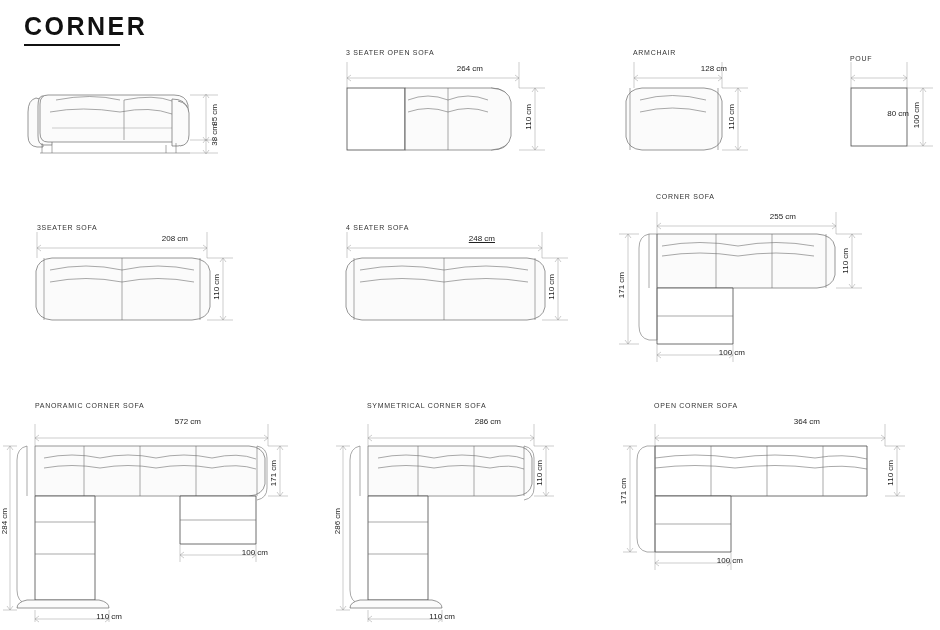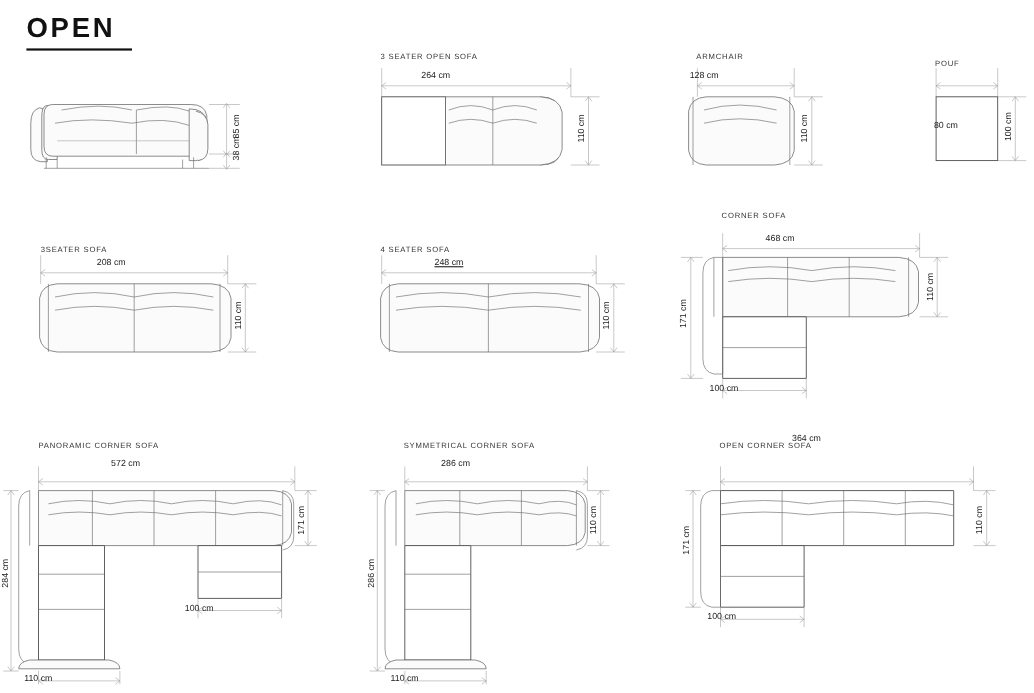--- a/index.html
+++ b/index.html
@@ -14,38 +14,38 @@
     font-size:25px;letter-spacing:2.5px;font-weight:700;color:#111;
   }
   .title-rule{
     position:absolute;left:24px;top:44px;width:96px;height:2px;background:#111;
   }
   .lbl{
     position:absolute;font-size:7px;letter-spacing:.7px;color:#333;
     text-transform:uppercase;white-space:nowrap;
   }
   .dim-h{
-    position:absolute;font-size:8px;color:#222;white-space:nowrap;text-align:left;
+    position:absolute;font-size:8px;color:#222;white-space:nowrap;text-align:right;
   }
   .dim-v{
     position:absolute;font-size:8px;color:#222;white-space:nowrap;
     writing-mode:vertical-rl;transform:rotate(180deg);
   }
   svg{position:absolute;left:0;top:0;width:940px;height:630px;pointer-events:none;}
   .ln{stroke:#6f6f6f;stroke-width:.6;fill:none;}
   .ln-thin{stroke:#9a9a9a;stroke-width:.5;fill:none;}
   .fig{stroke:#4a4a4a;stroke-width:.8;fill:#ffffff;}
   .fig-soft{stroke:#6a6a6a;stroke-width:.7;fill:#fbfbfb;}
 </style>
 </head>
 <body>
 
 <div class="sheet">
 
-  <div class="title">OPEN</div>
+  <div class="title">CORNER</div>
   <div class="title-rule"></div>
 
   <svg viewBox="0 0 940 630" xmlns="http://www.w3.org/2000/svg">
 
     <g>
       <path class="fig-soft" d="M36 98 q-8 2 -8 14 l0 24 q0 10 9 11 l6 0 0 -47 z"></path>
       <path class="fig-soft" d="M42 96 q-4 1 -4 10 l0 30 q0 9 6 9 l8 0 0 -49 z"></path>
       <path class="fig-soft" d="M48 95 l126 0 q12 0 14 10 l0 28 q0 9 -12 9 l-128 0 q-8 0 -8 -9 l0 -29 q0 -9 8 -9 z"></path>
       <path class="ln" d="M56 100 q35 -7 64 0"></path>
       <path class="ln" d="M124 100 q30 -6 48 1"></path>
@@ -254,34 +254,34 @@
 
   <div class="dim-h" style="left:849px;top:64px;width:60px;margin-top:45px;">80 cm</div>
   <div class="dim-v" style="left:912px;top:102px;">100 cm</div>
 
   <div class="dim-h" style="left:88px;top:234px;width:100px;">208 cm</div>
   <div class="dim-v" style="left:212px;top:274px;">110 cm</div>
 
   <div class="dim-h" style="left:395px;top:234px;width:100px;text-decoration:underline;">248 cm</div>
   <div class="dim-v" style="left:547px;top:274px;">110 cm</div>
 
-  <div class="dim-h" style="left:696px;top:212px;width:100px;">468 cm</div>
+  <div class="dim-h" style="left:696px;top:212px;width:100px;">255 cm</div>
   <div class="dim-v" style="left:841px;top:248px;">110 cm</div>
   <div class="dim-v" style="left:617px;top:272px;">171 cm</div>
   <div class="dim-h" style="left:645px;top:348px;width:100px;">100 cm</div>
 
   <div class="dim-h" style="left:101px;top:417px;width:100px;">572 cm</div>
   <div class="dim-v" style="left:269px;top:460px;">171 cm</div>
   <div class="dim-v" style="left:0px;top:508px;">284 cm</div>
   <div class="dim-h" style="left:168px;top:548px;width:100px;">100 cm</div>
   <div class="dim-h" style="left:22px;top:612px;width:100px;">110 cm</div>
 
   <div class="dim-h" style="left:401px;top:417px;width:100px;">286 cm</div>
   <div class="dim-v" style="left:535px;top:460px;">110 cm</div>
   <div class="dim-v" style="left:333px;top:508px;">286 cm</div>
   <div class="dim-h" style="left:355px;top:612px;width:100px;">110 cm</div>
 
-  <div class="dim-h" style="left:720px;top:394px;width:100px;">364 cm</div>
+  <div class="dim-h" style="left:720px;top:417px;width:100px;">364 cm</div>
   <div class="dim-v" style="left:886px;top:460px;">110 cm</div>
   <div class="dim-v" style="left:619px;top:478px;">171 cm</div>
   <div class="dim-h" style="left:643px;top:556px;width:100px;">100 cm</div>
 
 </div>
 
 </body></html>

